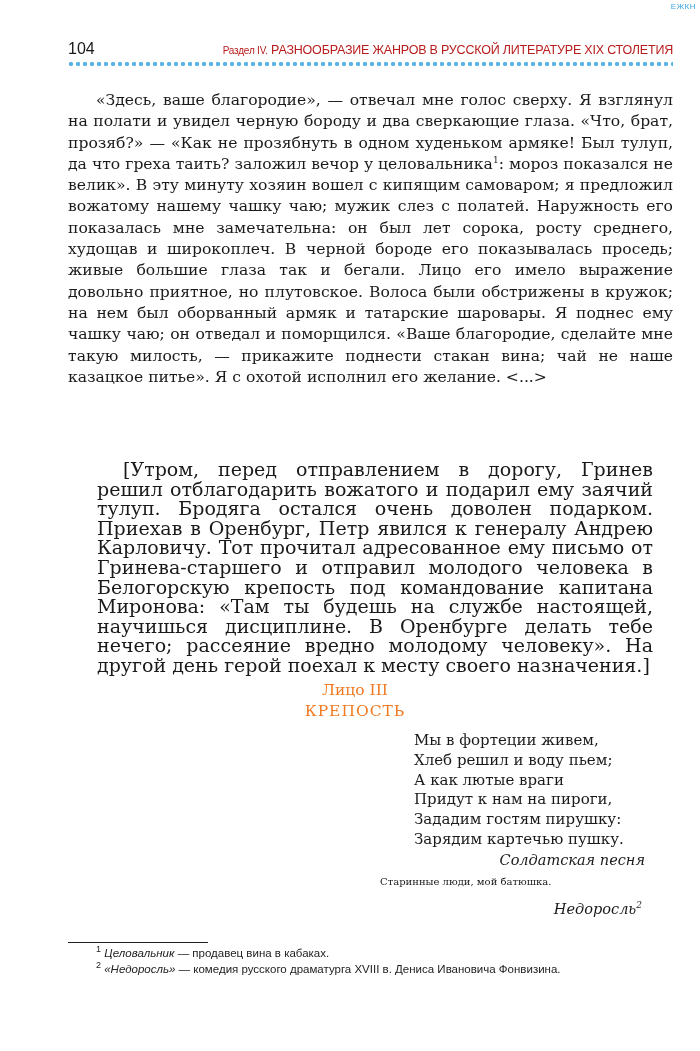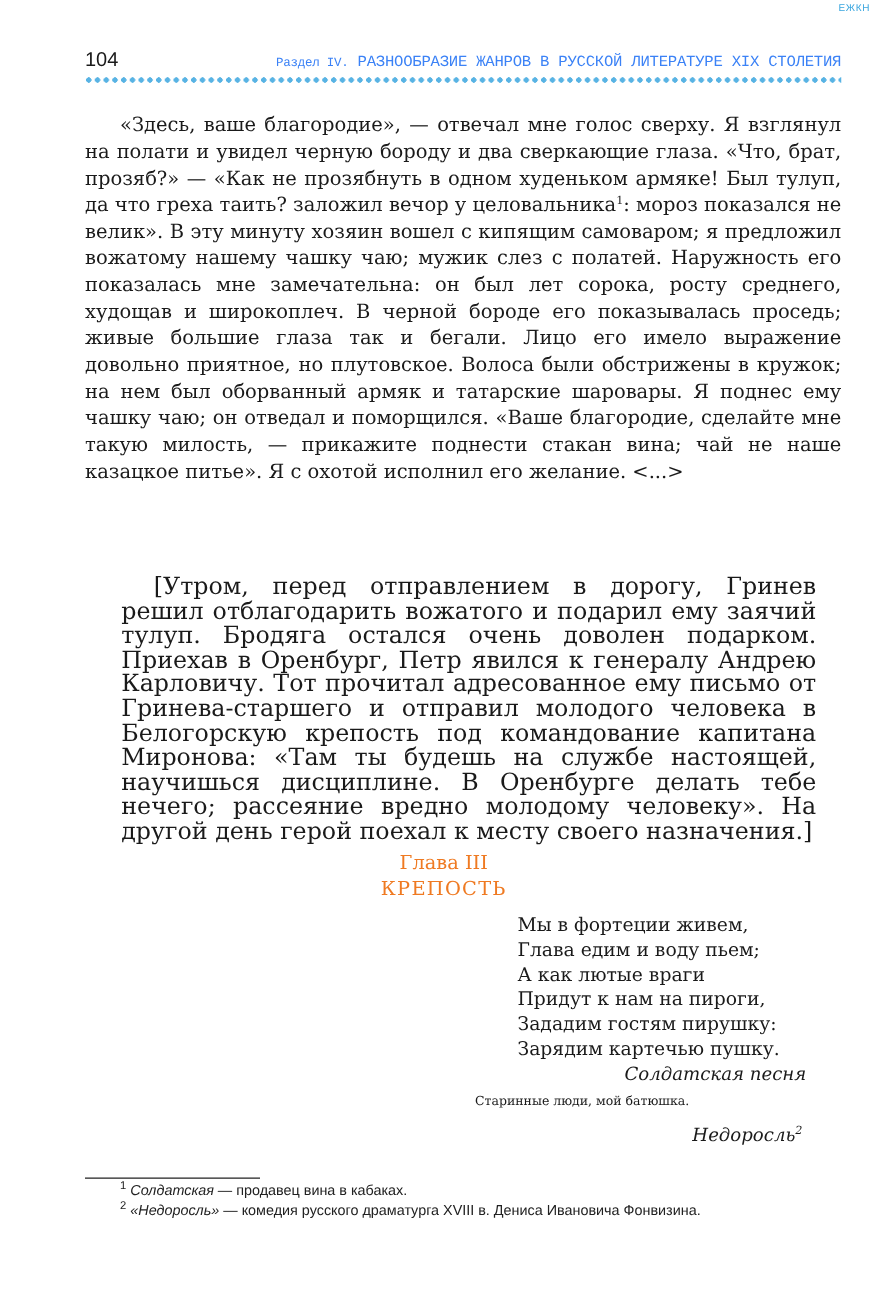--- a/index.html
+++ b/index.html
@@ -3,21 +3,21 @@
 <meta charset="utf-8">
 <style>
   html, body { margin:0; padding:0; background:#ffffff; }
   body { width:700px; height:1051px; position:relative; overflow:hidden;
          font-family:"DejaVu Serif", serif; color:#1a1a1a; }
   .corner-mark { position:absolute; right:4px; top:2px; font-size:8px; color:#3aa6df;
                  font-family:"Liberation Sans", sans-serif; letter-spacing:0.5px; }
   .header { position:absolute; left:68px; top:40px; width:605px; }
   .header-row { display:flex; align-items:baseline; justify-content:space-between; }
   .page-num { font-family:"Liberation Sans", sans-serif; font-size:16px; color:#1a1a1a; }
-  .running-head { font-family:Liberation Mono, monospace; font-size:12.5px; color:#3b82f6;
+  .running-head { font-family:Liberation Sans, sans-serif; font-size:12.5px; color:#b91c1c;
                   letter-spacing:-0.2px; white-space:nowrap; }
   .running-head .sec { font-size:10px; }
   .ornament { margin-top:2px; height:8px; width:605px;
               background-image: radial-gradient(circle at 3px 4px, #3aa6df 2px, transparent 2.3px);
               background-size:7px 8px; opacity:0.85; }
   .body-text { position:absolute; left:68px; top:90px; width:605px;
                font-size:15.6px; line-height:21.3px; text-align:justify; }
   .body-text p { margin:0; text-indent:28px; }
   .summary { position:absolute; left:97px; top:460px; width:556px;
              font-size:19px; line-height:19.6px; text-align:justify; }
@@ -54,34 +54,34 @@
 
 <div class="body-text">
   <p><span>«Здесь, ваше благородие», — отвечал мне голос сверху. Я взглянул на полати и увидел черную бороду и два сверкающие глаза. «Что, брат, прозяб?» — «Как не прозябнуть в одном худеньком армяке! Был тулуп, да что греха таить? заложил вечор у целовальника</span><sup>1</sup><span>: мороз показался не велик». В эту минуту хозяин вошел с кипящим самоваром; я предложил вожатому нашему чашку чаю; мужик слез с полатей. Наружность его показалась мне замечательна: он был лет сорока, росту среднего, худощав и широкоплеч. В черной бороде его показывалась проседь; живые большие глаза так и бегали. Лицо его имело выражение довольно приятное, но плутовское. Волоса были обстрижены в кружок; на нем был оборванный армяк и татарские шаровары. Я поднес ему чашку чаю; он отведал и поморщился. «Ваше благородие, сделайте мне такую милость, — прикажите поднести стакан вина; чай не наше казацкое питье». Я с охотой исполнил его желание. &lt;...&gt;</span></p>
 </div>
 
 <div class="summary">
   <p>[Утром, перед отправлением в дорогу, Гринев решил отблагодарить вожатого и подарил ему заячий тулуп. Бродяга остался очень доволен подарком. Приехав в Оренбург, Петр явился к генералу Андрею Карловичу. Тот прочитал адресованное ему письмо от Гринева-старшего и отправил молодого человека в Белогорскую крепость под командование капитана Миронова: «Там ты будешь на службе настоящей, научишься дисциплине. В Оренбурге делать тебе нечего; рассеяние вредно молодому человеку». На другой день герой поехал к месту своего назначения.]</p>
 </div>
 
 <div class="chapter">
-  <div>Глава III</div>
+  <div>Лицо III</div>
   <div class="t2">КРЕПОСТЬ</div>
 </div>
 
 <div class="poem">
   <div>Мы в фортеции живем,</div>
-  <div>Глава едим и воду пьем;</div>
+  <div>Хлеб решил и воду пьем;</div>
   <div>А как лютые враги</div>
   <div>Придут к нам на пироги,</div>
   <div>Зададим гостям пирушку:</div>
   <div>Зарядим картечью пушку.</div>
 </div>
 <div class="attr1">Солдатская песня</div>
 
 <div class="epi2">Старинные люди, мой батюшка.</div>
 <div class="attr2"><span>Недоросль</span><sup>2</sup></div>
 
 <div class="fn-rule"></div>
 <div class="footnotes">
-  <div><sup>1</sup> <span class="it">Солдатская</span><span> — продавец вина в кабаках.</span></div>
+  <div><sup>1</sup> <span class="it">Целовальник</span><span> — продавец вина в кабаках.</span></div>
   <div><sup>2</sup> <span class="it">«Недоросль»</span><span> — комедия русского драматурга XVIII в. Дениса Ивановича Фонвизина.</span></div>
 </div>
 
 </body></html>

